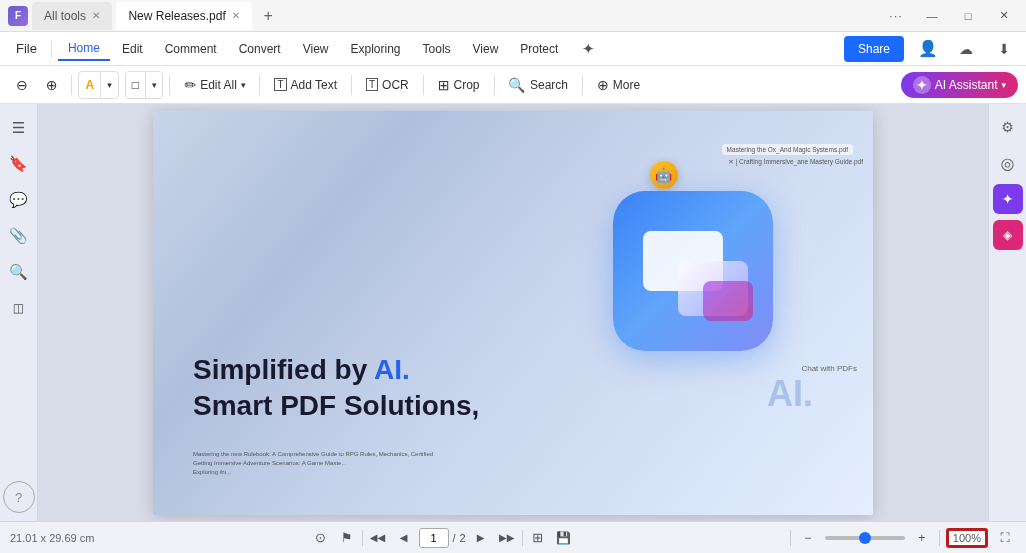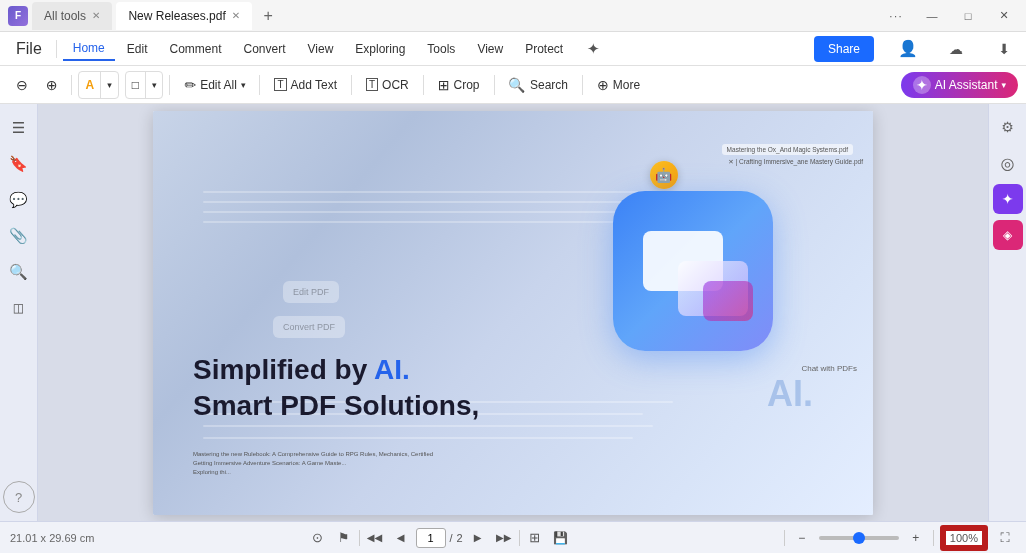--- a/index.html
+++ b/index.html
@@ -12,25 +12,25 @@
     .tab { height: 28px; display: flex; align-items: center; padding: 0 12px; font-size: 12px; color: #555; background: #e8e8e8; border-radius: 4px 4px 0 0; gap: 6px; cursor: pointer; }
     .tab.active { background: white; color: #222; }
     .tab-close { color: #888; font-size: 10px; cursor: pointer; }
     .tab-new { width: 24px; height: 24px; display: flex; align-items: center; justify-content: center; color: #666; font-size: 16px; cursor: pointer; border-radius: 4px; }
     .titlebar-right { margin-left: auto; display: flex; align-items: center; gap: 8px; }
     .titlebar-btn { width: 28px; height: 22px; display: flex; align-items: center; justify-content: center; cursor: pointer; color: #555; font-size: 11px; border-radius: 3px; }
     .dots-btn { color: #555; letter-spacing: 1px; }
 
     
     .menubar { height: 34px; background: white; display: flex; align-items: center; padding: 0 8px; border-bottom: 1px solid #e0e0e0; gap: 2px; }
-    .menu-file { font-size: 16px; color: #333; padding: 4px 8px; cursor: pointer; }
+    .menu-file { font-size: 13px; color: #333; padding: 4px 8px; cursor: pointer; }
     .menu-divider-v { width: 1px; height: 18px; background: #ddd; margin: 0 4px; }
     .menu-item { font-size: 12px; color: #333; padding: 4px 10px; cursor: pointer; border-radius: 3px; }
     .menu-item.active { color: #2563eb; border-bottom: 2px solid #2563eb; border-radius: 0; }
-    .menu-right { margin-left: auto; display: flex; align-items: center; gap: 20px; }
+    .menu-right { margin-left: auto; display: flex; align-items: center; gap: 10px; }
     .share-btn { background: #1a6aff; color: white; border: none; border-radius: 4px; padding: 4px 14px; font-size: 12px; cursor: pointer; height: 26px; }
     .icon-btn { width: 28px; height: 28px; display: flex; align-items: center; justify-content: center; cursor: pointer; color: #555; border-radius: 4px; }
 
     
     .toolbar { height: 38px; background: white; display: flex; align-items: center; padding: 0 8px; border-bottom: 1px solid #e0e0e0; gap: 2px; }
     .toolbar-btn { height: 28px; display: flex; align-items: center; gap: 4px; padding: 0 8px; font-size: 12px; color: #333; cursor: pointer; border-radius: 4px; white-space: nowrap; }
     .toolbar-btn .icon { font-size: 14px; }
     .toolbar-divider { width: 1px; height: 20px; background: #ddd; margin: 0 4px; }
     .toolbar-btn-group { display: flex; align-items: center; border: 1px solid #ddd; border-radius: 4px; overflow: hidden; height: 28px; }
     .toolbar-btn-group .tbg-btn { padding: 0 6px; height: 100%; display: flex; align-items: center; cursor: pointer; font-size: 12px; color: #333; }
@@ -68,21 +68,21 @@
     .right-panel-icon.purple { background: #7c3aed; color: white; border-radius: 6px; }
     .right-panel-icon.pink { background: #db2777; color: white; border-radius: 6px; }
 
     
     .statusbar { height: 32px; background: #f0f2f8; border-top: 1px solid #d0d5e8; display: flex; align-items: center; padding: 0 10px; gap: 8px; font-size: 11px; color: #555; }
     .status-center { flex: 1; display: flex; align-items: center; justify-content: center; gap: 4px; }
     .status-right { display: flex; align-items: center; gap: 6px; }
     .page-input { width: 30px; height: 20px; border: 1px solid #aaa; border-radius: 3px; text-align: center; font-size: 11px; background: white; }
     .zoom-slider { width: 80px; height: 4px; background: #bbb; border-radius: 2px; position: relative; cursor: pointer; }
     .zoom-slider-thumb { width: 12px; height: 12px; background: #1a6aff; border-radius: 50%; position: absolute; top: -4px; left: 50%; transform: translateX(-50%); }
-    .zoom-val { font-size: 11px; background: white; border: 6px solid #b91c1c; border-radius: 3px; padding: 1px 4px; }
+    .zoom-val { font-size: 11px; background: white; border: 3px solid #b91c1c; border-radius: 3px; padding: 1px 4px; }
     .nav-btn { width: 22px; height: 22px; display: flex; align-items: center; justify-content: center; cursor: pointer; color: #555; font-size: 12px; border-radius: 3px; }
     .status-icon { width: 22px; height: 22px; display: flex; align-items: center; justify-content: center; cursor: pointer; color: #555; font-size: 13px; }
   </style>
 </head>
 <body>
 
 <div class="titlebar">
   <div class="titlebar-left">
     <div class="app-icon">
       <span>F</span>
@@ -206,32 +206,20 @@
     <div class="sidebar-help">?</div>
   </div>
 
   <div class="content-area">
     <div class="pdf-area">
       <div class="pdf-page">
         <div class="pdf-image-container">
 
           <div style="position:absolute;inset:0;background:linear-gradient(130deg,#c8d4e8 0%,#b0c0dc 25%,#c8d4ec 50%,#d8e4f8 80%,#e4eeff 100%);"></div>
 
-          <div style="position:absolute;top:30px;left:30px;right:200px;bottom:60px;opacity:0.5;">
-            <div style="background:rgba(255,255,255,0.65);border-radius:6px;padding:6px 10px;position:absolute;top:140px;left:100px;font-size:9px;color:#666;white-space:nowrap;">Edit PDF</div>
-            <div style="background:rgba(255,255,255,0.65);border-radius:6px;padding:6px 10px;position:absolute;top:175px;left:90px;font-size:9px;color:#666;white-space:nowrap;">Convert PDF</div>
-            <div style="background:rgba(255,255,255,0.55);height:2px;position:absolute;top:50px;left:20px;right:20px;border-radius:1px;"></div>
-            <div style="background:rgba(255,255,255,0.55);height:2px;position:absolute;top:60px;left:20px;right:40px;border-radius:1px;"></div>
-            <div style="background:rgba(255,255,255,0.55);height:2px;position:absolute;top:70px;left:20px;right:30px;border-radius:1px;"></div>
-            <div style="background:rgba(255,255,255,0.55);height:2px;position:absolute;top:80px;left:20px;right:50px;border-radius:1px;"></div>
-            <div style="background:rgba(255,255,255,0.55);height:2px;position:absolute;top:260px;left:20px;right:0px;border-radius:1px;"></div>
-            <div style="background:rgba(255,255,255,0.55);height:2px;position:absolute;top:272px;left:20px;right:30px;border-radius:1px;"></div>
-            <div style="background:rgba(255,255,255,0.55);height:2px;position:absolute;top:284px;left:20px;right:20px;border-radius:1px;"></div>
-            <div style="background:rgba(255,255,255,0.55);height:2px;position:absolute;top:296px;left:20px;right:40px;border-radius:1px;"></div>
-          </div>
 
           <div style="position:absolute;top:33px;right:20px;font-size:6.5px;color:#555;white-space:nowrap;background:rgba(255,255,255,0.6);padding:2px 5px;border-radius:3px;">Mastering the Ox_And Magic Systems.pdf</div>
           <div style="position:absolute;top:47px;right:10px;font-size:6.5px;color:#555;white-space:nowrap;">✕ | Crafting Immersive_ane Mastery Guide.pdf</div>
 
           <div style="position:absolute;top:50px;right:195px;width:28px;height:28px;background:linear-gradient(135deg,#fbbf24,#f59e0b);border-radius:50%;display:flex;align-items:center;justify-content:center;font-size:14px;box-shadow:0 2px 8px rgba(0,0,0,0.2);">🤖</div>
 
           <div class="pdf-app-icon">
             <div class="pdf-app-icon-inner">
               <div class="pdf-card1"></div>
               <div class="pdf-card2"></div>

